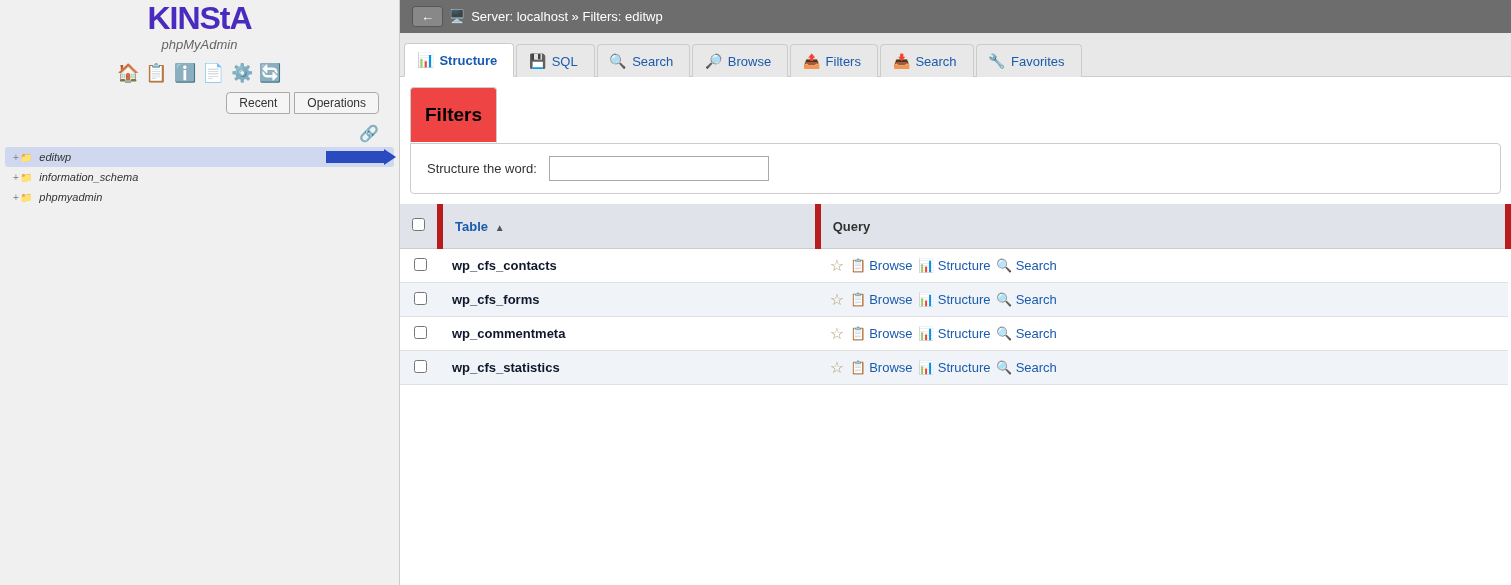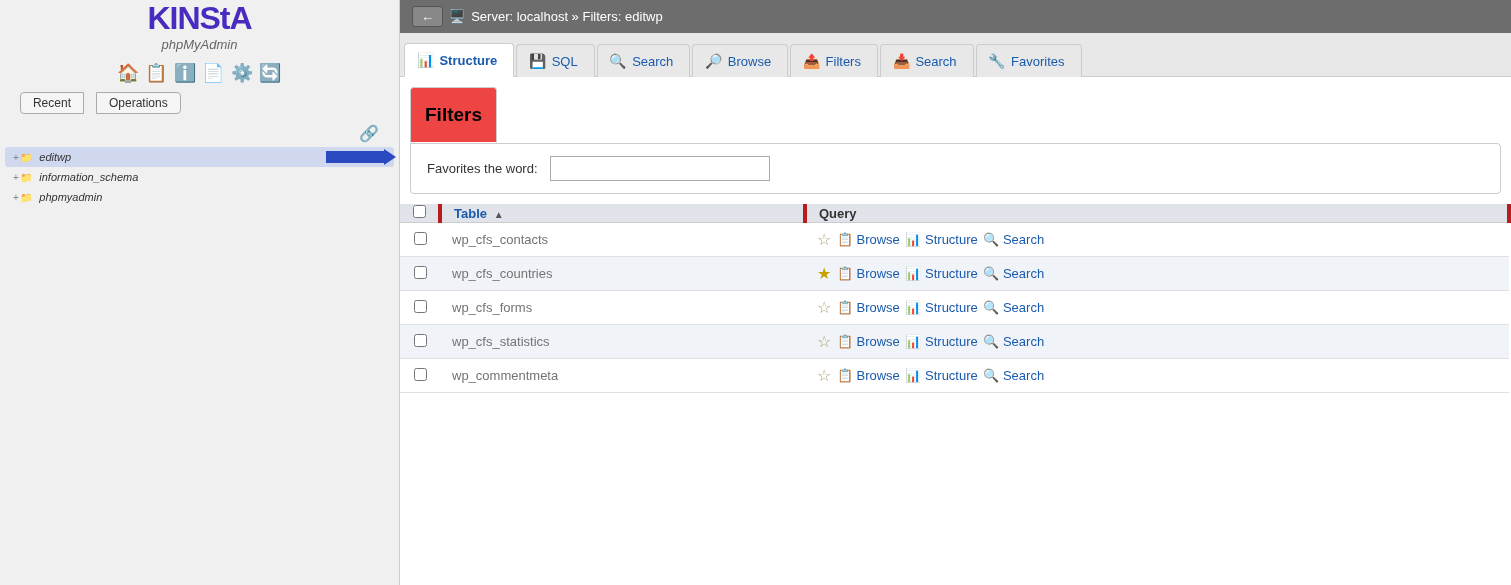--- a/index.html
+++ b/index.html
@@ -33,23 +33,24 @@
       font-style: italic;
     }
     #sidebar-icons {
       display: flex;
       gap: 6px;
       margin-bottom: 8px;
       font-size: 18px;
     }
     #sidebar-nav-buttons {
       display: flex;
-      gap: 12px;
+      gap: 4px;
       margin-bottom: 10px;
       width: 90%;
+      justify-content: flex-end;
     }
     .nav-btn {
       background: #f5f5f5;
       border: 1px solid #aaa;
       padding: 3px 12px;
       cursor: pointer;
       font-size: 12px;
       color: #333;
     }
     .nav-btn:first-child { border-radius: 4px 0 0 4px; }
@@ -219,26 +220,26 @@
     #db-table {
       width: 100%;
       border-collapse: collapse;
       margin: 0;
     }
     #db-table thead tr {
       background: #e0e4ea;
       border-bottom: 1px solid #ccc;
     }
     #db-table thead th {
-      padding: 1px 12px;
+      padding: 14px 12px;
       text-align: left;
       font-size: 13px;
       font-weight: bold;
       color: #333;
-      border-right: 4px solid #b91c1c;
+      border-right: 6px solid #b91c1c;
     }
     #db-table thead th:first-child {
       width: 40px;
       text-align: center;
     }
     .th-table-name {
       color: #1a5aad;
       cursor: pointer;
     }
     .sort-arrow { font-size: 10px; margin-left: 3px; color: #555; }
@@ -252,23 +253,23 @@
     #db-table tbody tr:nth-child(odd) {
       background: #fff;
     }
     #db-table tbody td {
       padding: 7px 12px;
       font-size: 13px;
       vertical-align: middle;
     }
     .td-checkbox { width: 36px; text-align: center; }
     .td-table-name a {
-      color: #737373;
+      color: #0f172a;
       text-decoration: none;
-      font-weight: normal;
+      font-weight: bold;
     }
     .td-actions {
       display: flex;
       align-items: center;
       gap: 6px;
       flex-wrap: nowrap;
     }
     .action-star {
       font-size: 16px;
       cursor: pointer;
@@ -378,21 +379,21 @@
     <div class="tab">
       <span class="tab-icon">🔧</span>
       <span>Favorites</span>
     </div>
   </div>
 
   <div id="content">
     
     <div id="filters-header">Filters</div>
     <div id="filters-body">
-      <label id="filters-label">Favorites the word:</label>
+      <label id="filters-label">Structure the word:</label>
       <input id="filter-input" type="text" value="" style="">
     </div>
 
     
     <table id="db-table">
       <thead>
         <tr>
           <th>
             <input type="checkbox" style="">
           </th>
@@ -411,33 +412,33 @@
               <div class="td-actions">
                 <span class="action-star star-empty">☆</span>
                 <a href="#" class="action-link"><span class="action-icon">📋</span>Browse</a>
                 <a href="#" class="action-link"><span class="action-icon">📊</span>Structure</a>
                 <a href="#" class="action-link"><span class="action-icon">🔍</span>Search</a>
               </div>
             </td>
           </tr>
           <tr>
             <td class="td-checkbox"><input type="checkbox" style=""></td>
-            <td class="td-table-name"><a href="#">wp_cfs_countries</a></td>
+            <td class="td-table-name"><a href="#">wp_cfs_forms</a></td>
             <td>
               <div class="td-actions">
-                <span class="action-star star-filled">★</span>
+                <span class="action-star star-empty">☆</span>
                 <a href="#" class="action-link"><span class="action-icon">📋</span>Browse</a>
                 <a href="#" class="action-link"><span class="action-icon">📊</span>Structure</a>
                 <a href="#" class="action-link"><span class="action-icon">🔍</span>Search</a>
               </div>
             </td>
           </tr>
           <tr>
             <td class="td-checkbox"><input type="checkbox" style=""></td>
-            <td class="td-table-name"><a href="#">wp_cfs_forms</a></td>
+            <td class="td-table-name"><a href="#">wp_commentmeta</a></td>
             <td>
               <div class="td-actions">
                 <span class="action-star star-empty">☆</span>
                 <a href="#" class="action-link"><span class="action-icon">📋</span>Browse</a>
                 <a href="#" class="action-link"><span class="action-icon">📊</span>Structure</a>
                 <a href="#" class="action-link"><span class="action-icon">🔍</span>Search</a>
               </div>
             </td>
           </tr>
           <tr>
@@ -445,28 +446,16 @@
             <td class="td-table-name"><a href="#">wp_cfs_statistics</a></td>
             <td>
               <div class="td-actions">
                 <span class="action-star star-empty">☆</span>
                 <a href="#" class="action-link"><span class="action-icon">📋</span>Browse</a>
                 <a href="#" class="action-link"><span class="action-icon">📊</span>Structure</a>
                 <a href="#" class="action-link"><span class="action-icon">🔍</span>Search</a>
               </div>
             </td>
           </tr>
-          <tr>
-            <td class="td-checkbox"><input type="checkbox" style=""></td>
-            <td class="td-table-name"><a href="#">wp_commentmeta</a></td>
-            <td>
-              <div class="td-actions">
-                <span class="action-star star-empty">☆</span>
-                <a href="#" class="action-link"><span class="action-icon">📋</span>Browse</a>
-                <a href="#" class="action-link"><span class="action-icon">📊</span>Structure</a>
-                <a href="#" class="action-link"><span class="action-icon">🔍</span>Search</a>
-              </div>
-            </td>
-          </tr>
         </tbody>
     </table>
   </div>
 </div>
 
 </body></html>

